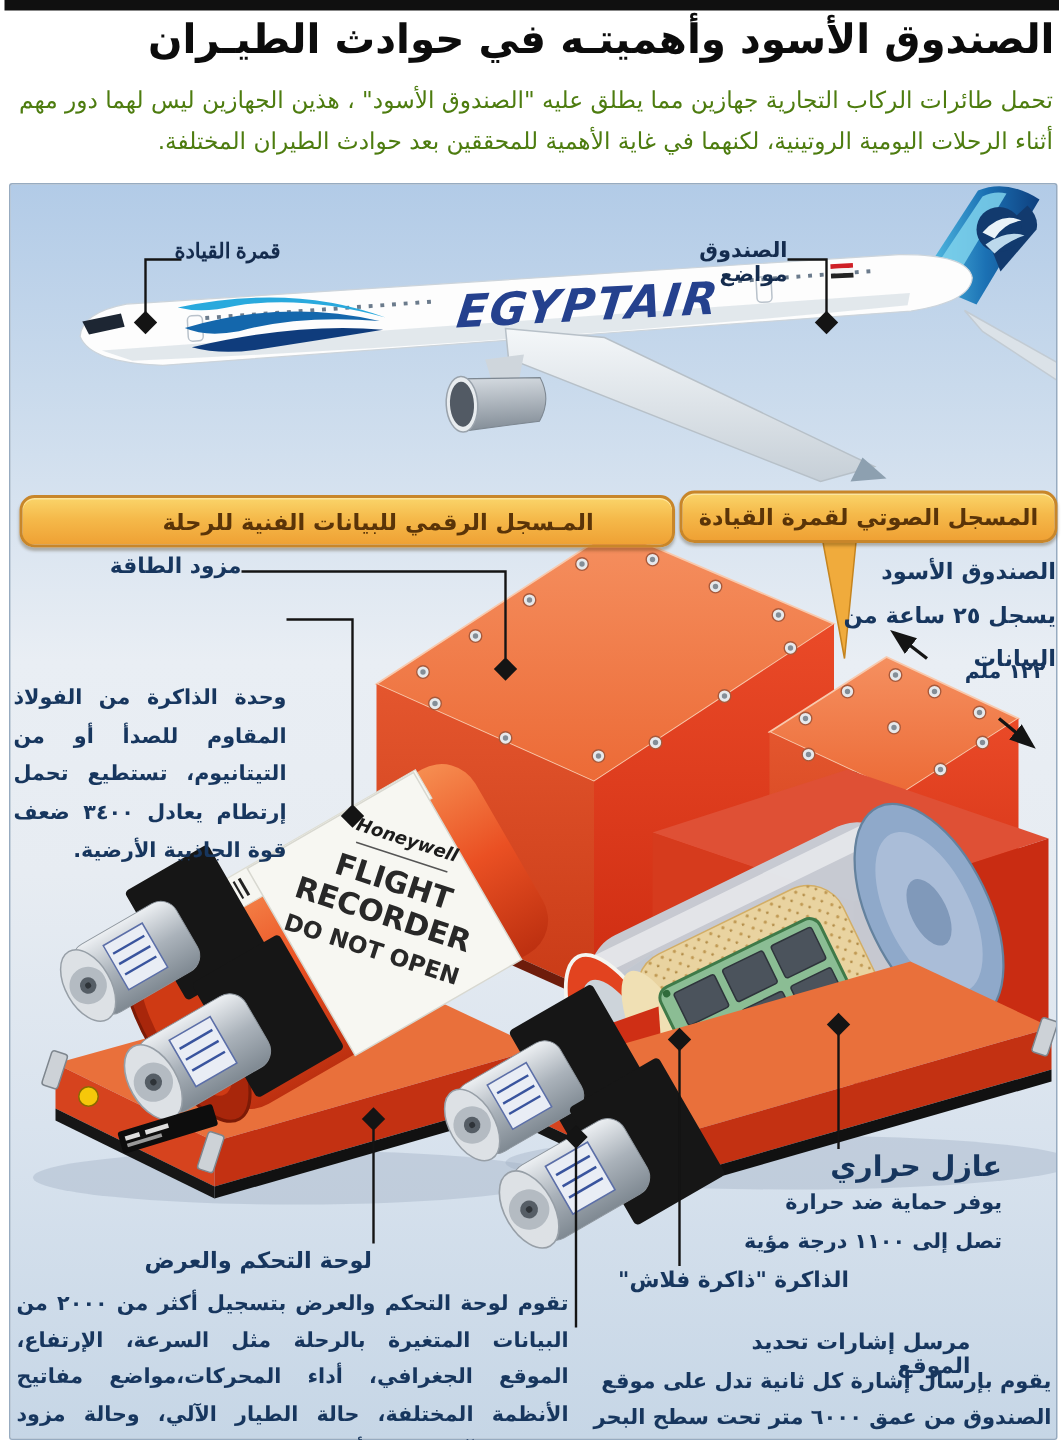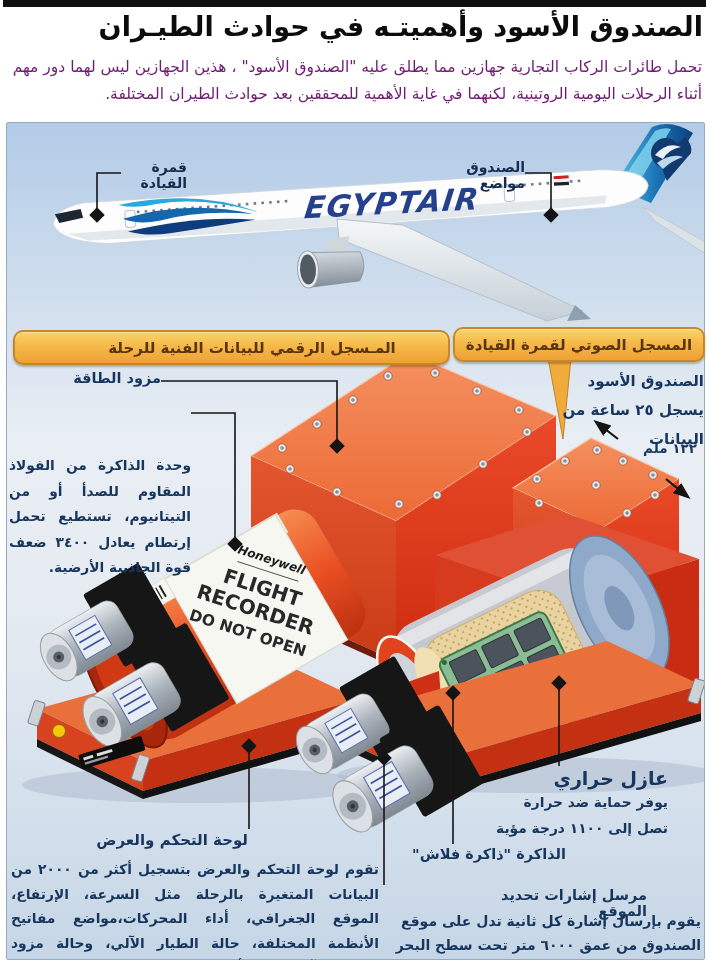--- a/index.html
+++ b/index.html
@@ -2,28 +2,28 @@
 <html lang="ar"><head>
 <meta charset="utf-8">
 <style>
   html,body{margin:0;padding:0;background:#ffffff;}
   body{width:709px;height:960px;overflow:hidden;font-family:"DejaVu Sans",sans-serif;}
   .page{position:relative;width:709px;height:960px;background:#fff;}
   .top-rule{position:absolute;left:3px;top:0;width:703px;height:7px;background:#101010;}
   .title{position:absolute;top:11px;left:5px;right:6px;direction:rtl;
          font-size:27px;font-weight:bold;color:#0c0c0c;}
   .intro{position:absolute;top:54px;left:6px;right:7px;direction:rtl;text-align:right;
-         font-size:15.5px;line-height:27px;color:#701a75;}
+         font-size:15.5px;line-height:27px;color:#4d7c0f;}
   .panel{position:absolute;left:6px;top:122px;width:697px;height:836px;border:1px solid #97abc0;border-radius:2px;
          background:linear-gradient(180deg,#b2cbe7 0%,#c9daec 16%,#e9eef4 38%,#e7ecf2 55%,#d9e3ee 75%,#c6d6e6 100%);}
   svg.art{position:absolute;left:0;top:0;z-index:1;font-family:"DejaVu Sans",sans-serif;}
   .t{position:absolute;direction:rtl;color:#17365e;z-index:3;}
   .bold{font-weight:bold;}
   .callout-label{font-size:14px;font-weight:bold;color:#152c4e;text-align:right;}
-  .cockpit-label{left:94px;top:36px;width:86px;}
+  .cockpit-label{left:94px;top:36px;width:86px;font-family:Liberation Serif, serif;}
   .blackbox-label{left:424px;top:36px;width:94px;}
   .banner{position:absolute;z-index:3;display:flex;align-items:center;justify-content:center;direction:rtl;
           background:linear-gradient(180deg,#fad469 0%,#f5b94a 45%,#efa134 100%);
           border:2px solid #c8862a;border-radius:10px;color:#5a3408;font-weight:bold;font-size:15px;
           box-shadow:0 2px 2px rgba(60,40,0,.3), inset 0 1px 0 #fde59c;}
   .banner-fdr{left:6px;top:207px;width:392px;height:31px;padding-left:41px;}
   .banner-cvr{left:446px;top:204px;width:248px;height:31px;}
   .power-label{left:34px;top:247px;width:120px;font-size:14.5px;}
   .memory-title{left:6px;top:278px;width:176px;font-size:14.5px;line-height:25px;}
   .memory-body{left:2px;top:330px;width:182px;font-size:13.8px;line-height:25.5px;text-align:justify;font-weight:600;}

